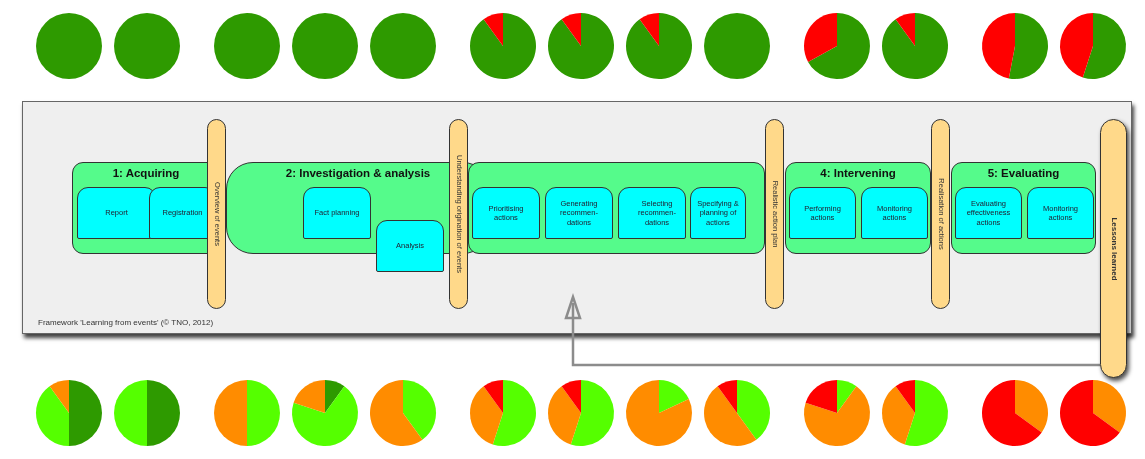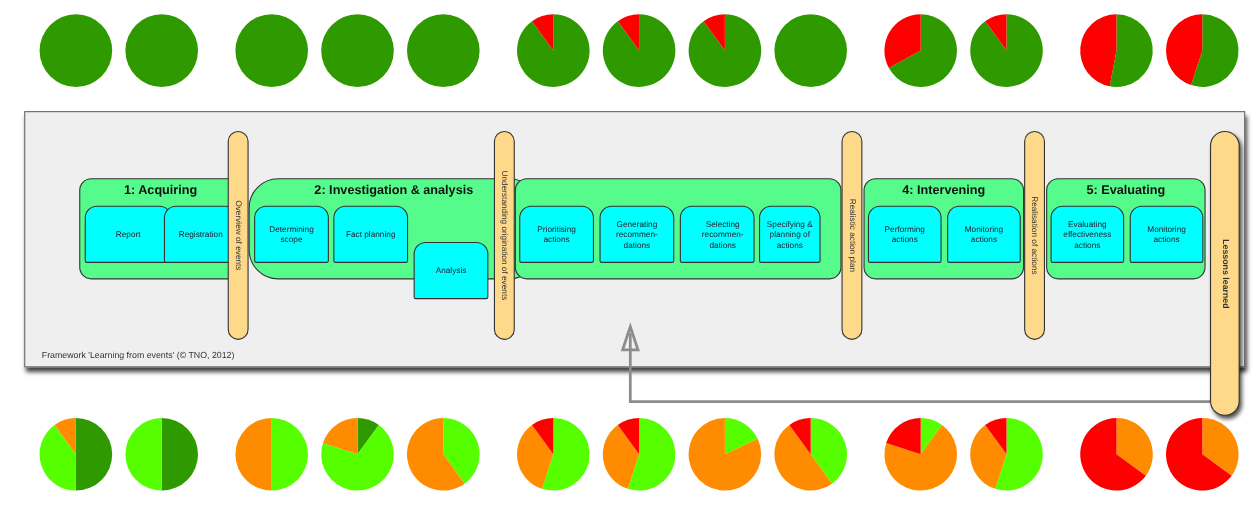--- a/index.html
+++ b/index.html
@@ -149,22 +149,20 @@
 <div class="footnote">Framework 'Learning from events' (© TNO, 2012)</div>
 
 <div class="phase" style="left:60px;width:148px;margin-left:12px;">
   <div class="phase-title">1: Acquiring</div>
   <div class="step" style="left:4px;width:79px;">Report</div>
   <div class="step" style="left:76px;width:67px;">Registration</div>
 </div>
 
 <div class="phase" style="left:226px;width:264px;border-radius:27px;">
   <div class="phase-title">2: Investigation &amp; analysis</div>
-  <div class="step" style="left:4px;width:68px;">Determining
-scope</div>
   <div class="step" style="left:76px;width:68px;">Fact planning</div>
   <div class="step" style="left:149px;width:68px;margin-top:33px;">Analysis</div>
 </div>
 
 <div class="phase" style="left:468px;width:297px;">
   <div class="step" style="left:3px;width:68px;">Prioritising
 actions</div>
   <div class="step" style="left:76px;width:68px;">Generating
 recommen-
 dations</div>

